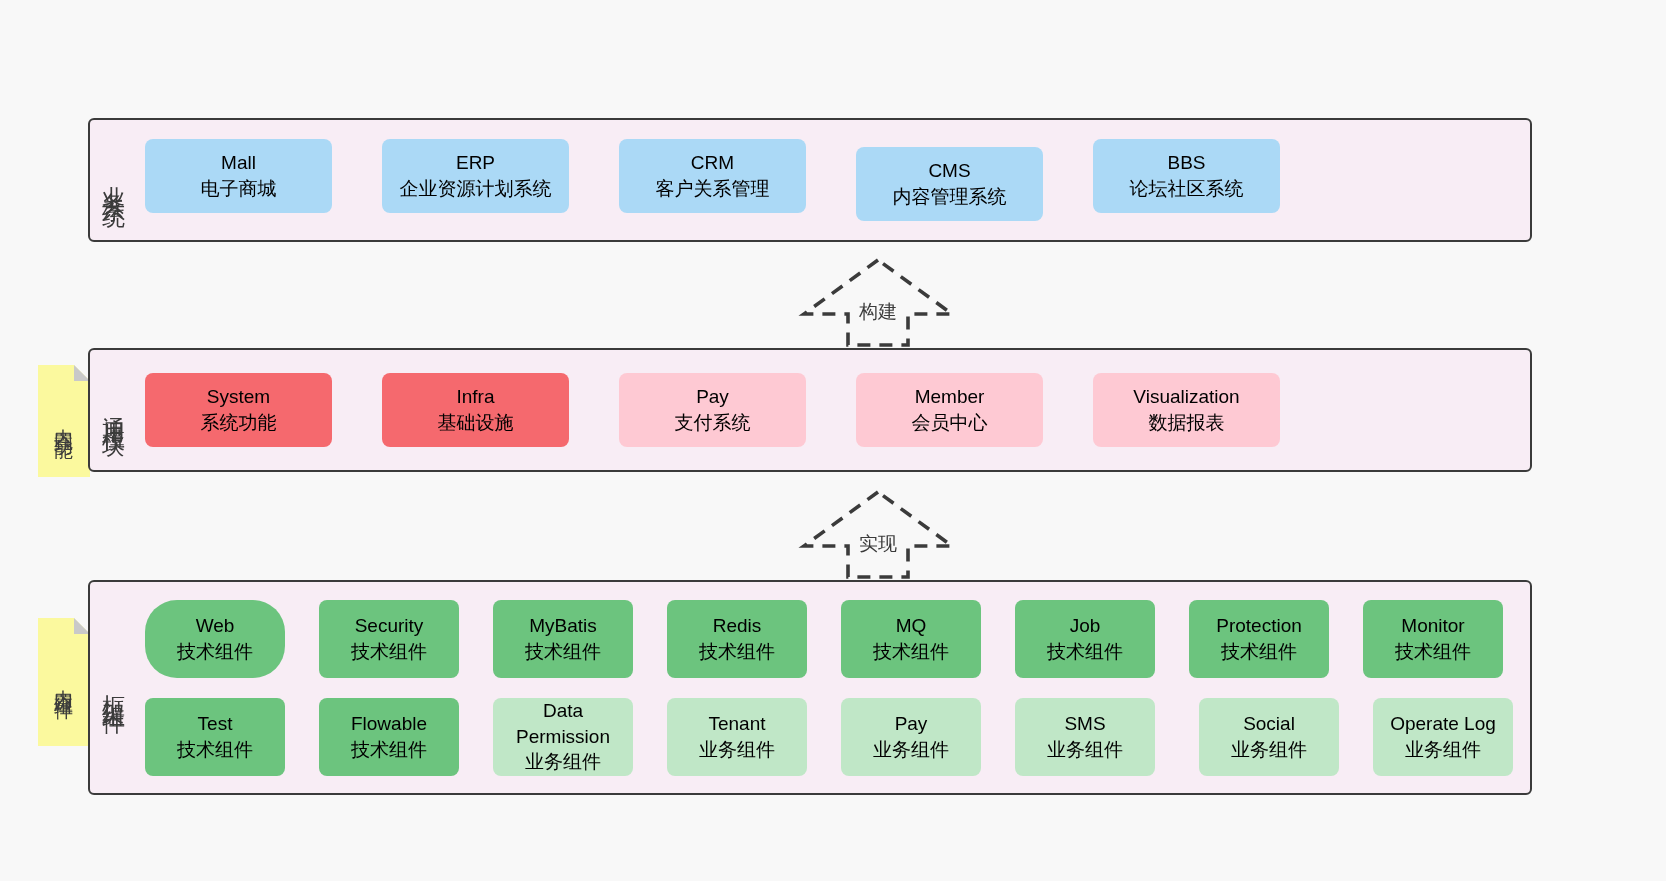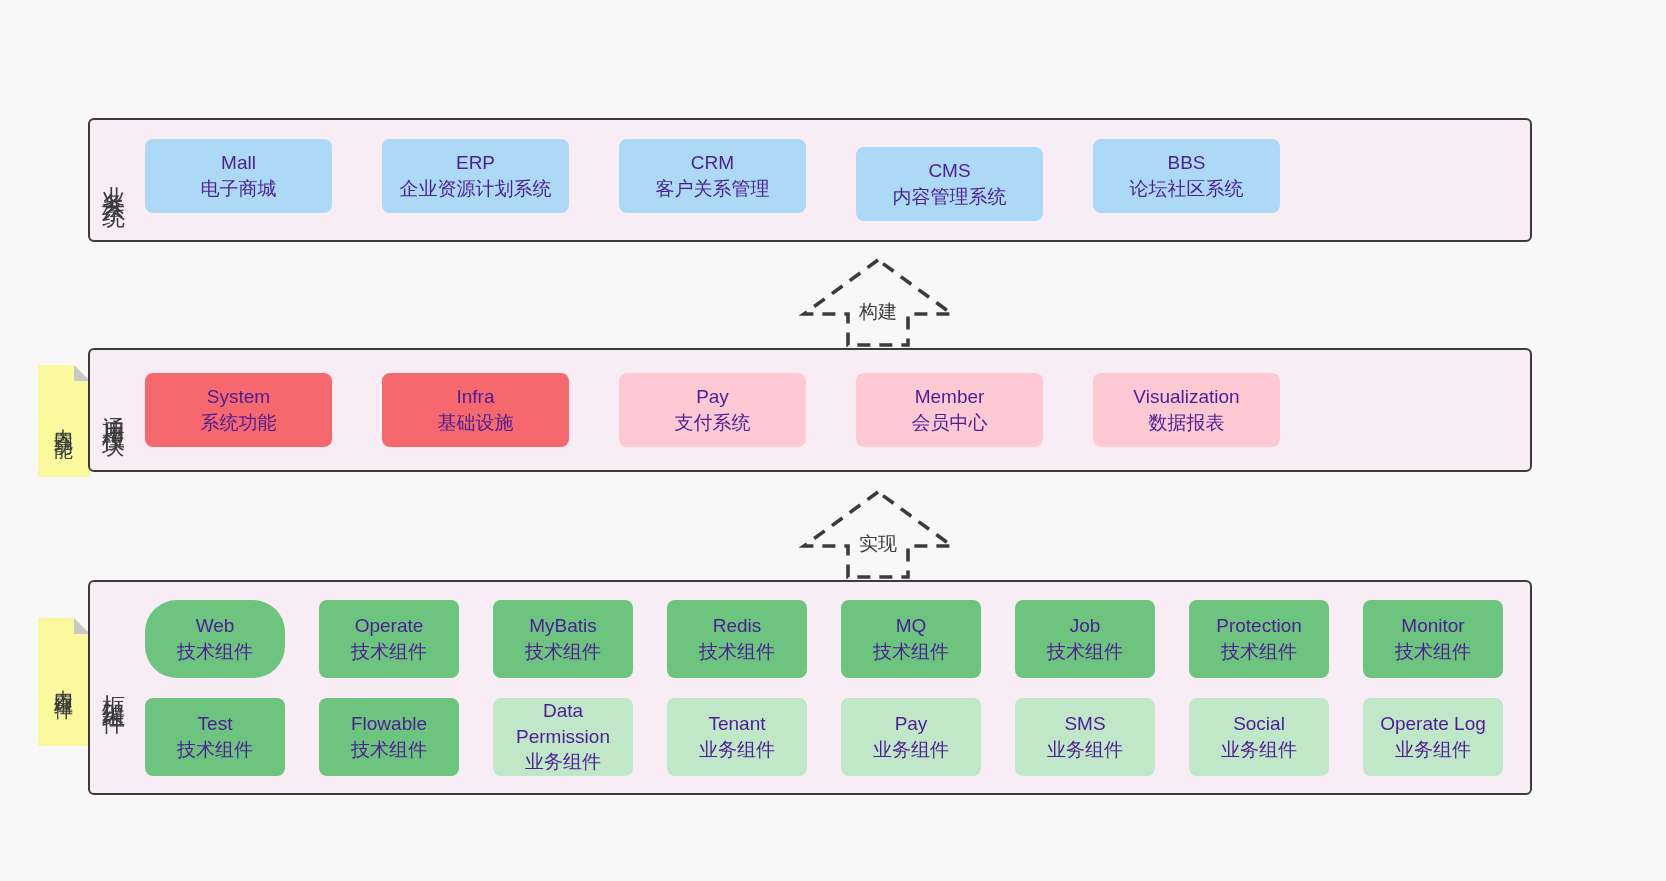--- a/index.html
+++ b/index.html
@@ -41,21 +41,21 @@
   .rows {
     position:absolute; left:55px; right:12px; top:0; bottom:0;
     display:flex; flex-direction:column; justify-content:center; gap:20px;
   }
   .box-row { display:flex; }
   .band.wide   .box-row { gap:50px; }
   .band.narrow .box-row { gap:34px; }
   .box {
     display:flex; flex-direction:column; align-items:center; justify-content:center;
     border-radius:8px; text-align:center; font-size:19px; line-height:1.35;
-    color:#4c1d95; padding:2px 6px; box-sizing:border-box;
+    color:#000000; padding:2px 6px; box-sizing:border-box;
   }
   .band.wide   .box { width:187px; height:74px; }
   .band.narrow .box { width:140px; height:78px; }
 
   
   .arrow { position:absolute; width:176px; height:96px; z-index:1; }
   .arrow svg { position:absolute; inset:0; }
   .arrow-label {
     position:absolute; left:50%; top:44px; transform:translateX(-50%);
     background:#f8f8f8; padding:1px 3px; font-size:19px; color:#3b3b3b;
@@ -151,21 +151,21 @@
 
   <section class="band narrow" style="left:88px; top:580px; height:215px;">
     <div class="band-label">框架组件</div>
     <div class="rows">
         <div class="box-row">
           <div class="box" style="background: rgb(108, 196, 126); border-radius: 32px;">
             <div class="box-name">Web</div>
             <div class="box-desc">技术组件</div>
           </div>
           <div class="box" style="background: rgb(108, 196, 126);">
-            <div class="box-name">Operate</div>
+            <div class="box-name">Security</div>
             <div class="box-desc">技术组件</div>
           </div>
           <div class="box" style="background: rgb(108, 196, 126);">
             <div class="box-name">MyBatis</div>
             <div class="box-desc">技术组件</div>
           </div>
           <div class="box" style="background: rgb(108, 196, 126);">
             <div class="box-name">Redis</div>
             <div class="box-desc">技术组件</div>
           </div>
@@ -204,21 +204,21 @@
             <div class="box-desc">业务组件</div>
           </div>
           <div class="box" style="background: rgb(192, 231, 199);">
             <div class="box-name">Pay</div>
             <div class="box-desc">业务组件</div>
           </div>
           <div class="box" style="background: rgb(192, 231, 199);">
             <div class="box-name">SMS</div>
             <div class="box-desc">业务组件</div>
           </div>
-          <div class="box" style="background: rgb(192, 231, 199);">
+          <div class="box" style="background: rgb(192, 231, 199); margin-left: 10px;">
             <div class="box-name">Social</div>
             <div class="box-desc">业务组件</div>
           </div>
           <div class="box" style="background: rgb(192, 231, 199);">
             <div class="box-name">Operate Log</div>
             <div class="box-desc">业务组件</div>
           </div>
         </div>
       </div>
   </section>

